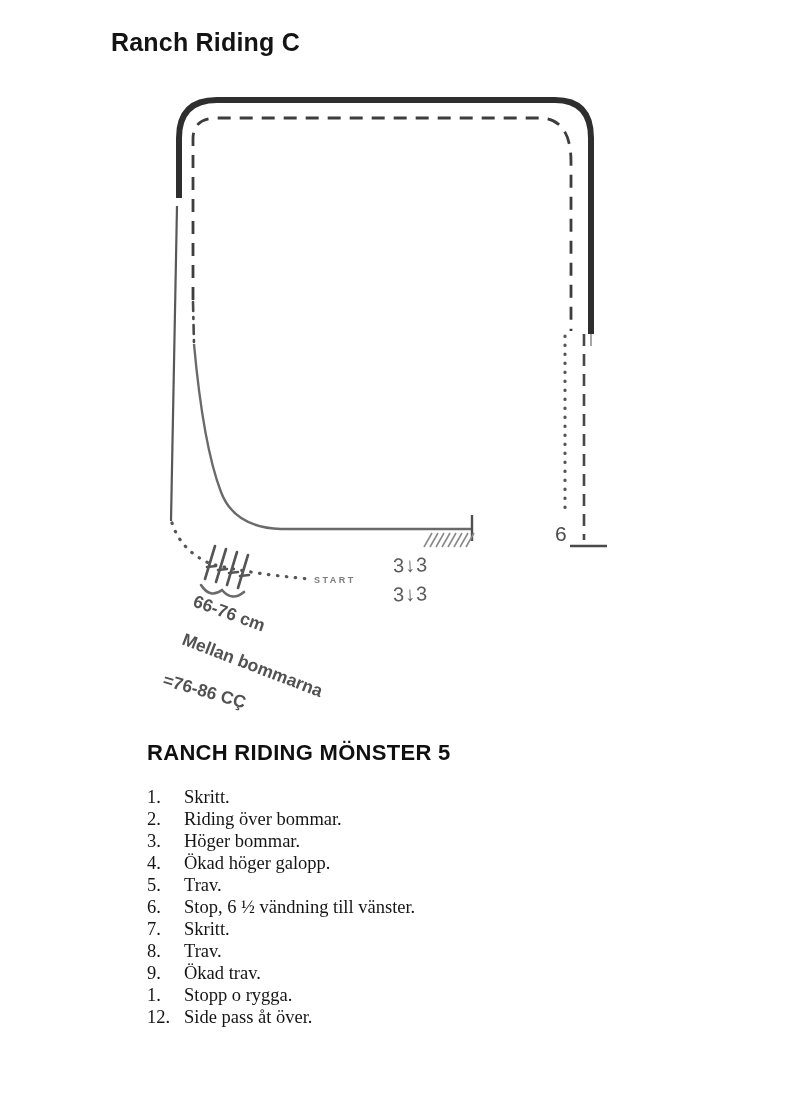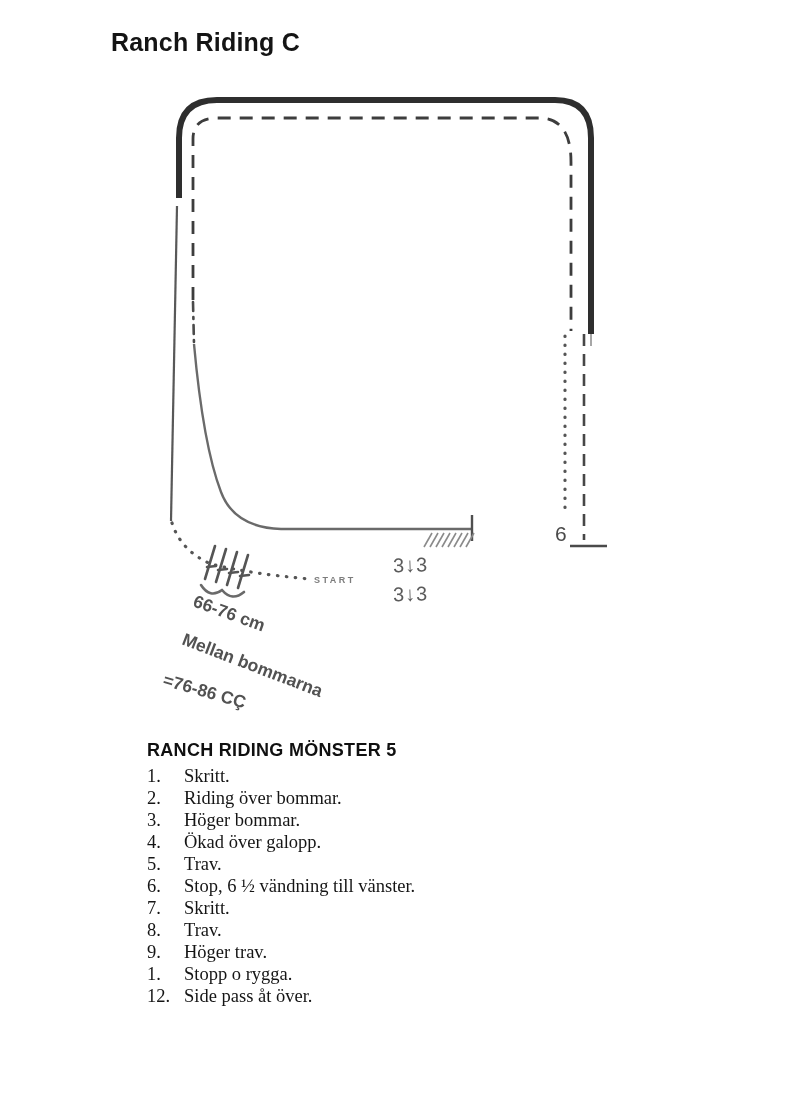--- a/index.html
+++ b/index.html
@@ -41,24 +41,24 @@
   }
   .pattern-block {
     position: absolute;
     left: 129px;
     top: 740px;
     width: 460px;
   }
   .pattern-heading {
     font-family: "Liberation Sans", sans-serif;
     font-weight: bold;
-    font-size: 18px;
+    font-size: 22px;
     letter-spacing: 0.3px;
     color: #101010;
-    margin: 0 0 4px 0;
+    margin: 0 0 20px 0;
     white-space: nowrap;
   }
   .pattern-steps {
     font-family: "Liberation Serif", serif;
     font-size: 18.5px;
     color: #151515;
   }
   .step-row {
     display: flex;
     line-height: 22px;
@@ -145,41 +145,41 @@
       <div class="step-row">
         <span class="step-num">2.</span>
         <span class="step-text">Riding över bommar.</span>
       </div>
       <div class="step-row">
         <span class="step-num">3.</span>
         <span class="step-text">Höger bommar.</span>
       </div>
       <div class="step-row">
         <span class="step-num">4.</span>
-        <span class="step-text">Ökad över galopp.</span>
+        <span class="step-text">Ökad höger galopp.</span>
       </div>
       <div class="step-row">
         <span class="step-num">5.</span>
         <span class="step-text">Trav.</span>
       </div>
       <div class="step-row">
         <span class="step-num">6.</span>
         <span class="step-text">Stop, 6 ½ vändning till vänster.</span>
       </div>
       <div class="step-row">
         <span class="step-num">7.</span>
         <span class="step-text">Skritt.</span>
       </div>
       <div class="step-row">
         <span class="step-num">8.</span>
         <span class="step-text">Trav.</span>
       </div>
       <div class="step-row">
         <span class="step-num">9.</span>
-        <span class="step-text">Höger trav.</span>
+        <span class="step-text">Ökad trav.</span>
       </div>
       <div class="step-row">
         <span class="step-num">1.</span>
         <span class="step-text">Stopp o rygga.</span>
       </div>
       <div class="step-row">
         <span class="step-num">12.</span>
         <span class="step-text">Side pass åt över.</span>
       </div>
     </div>

